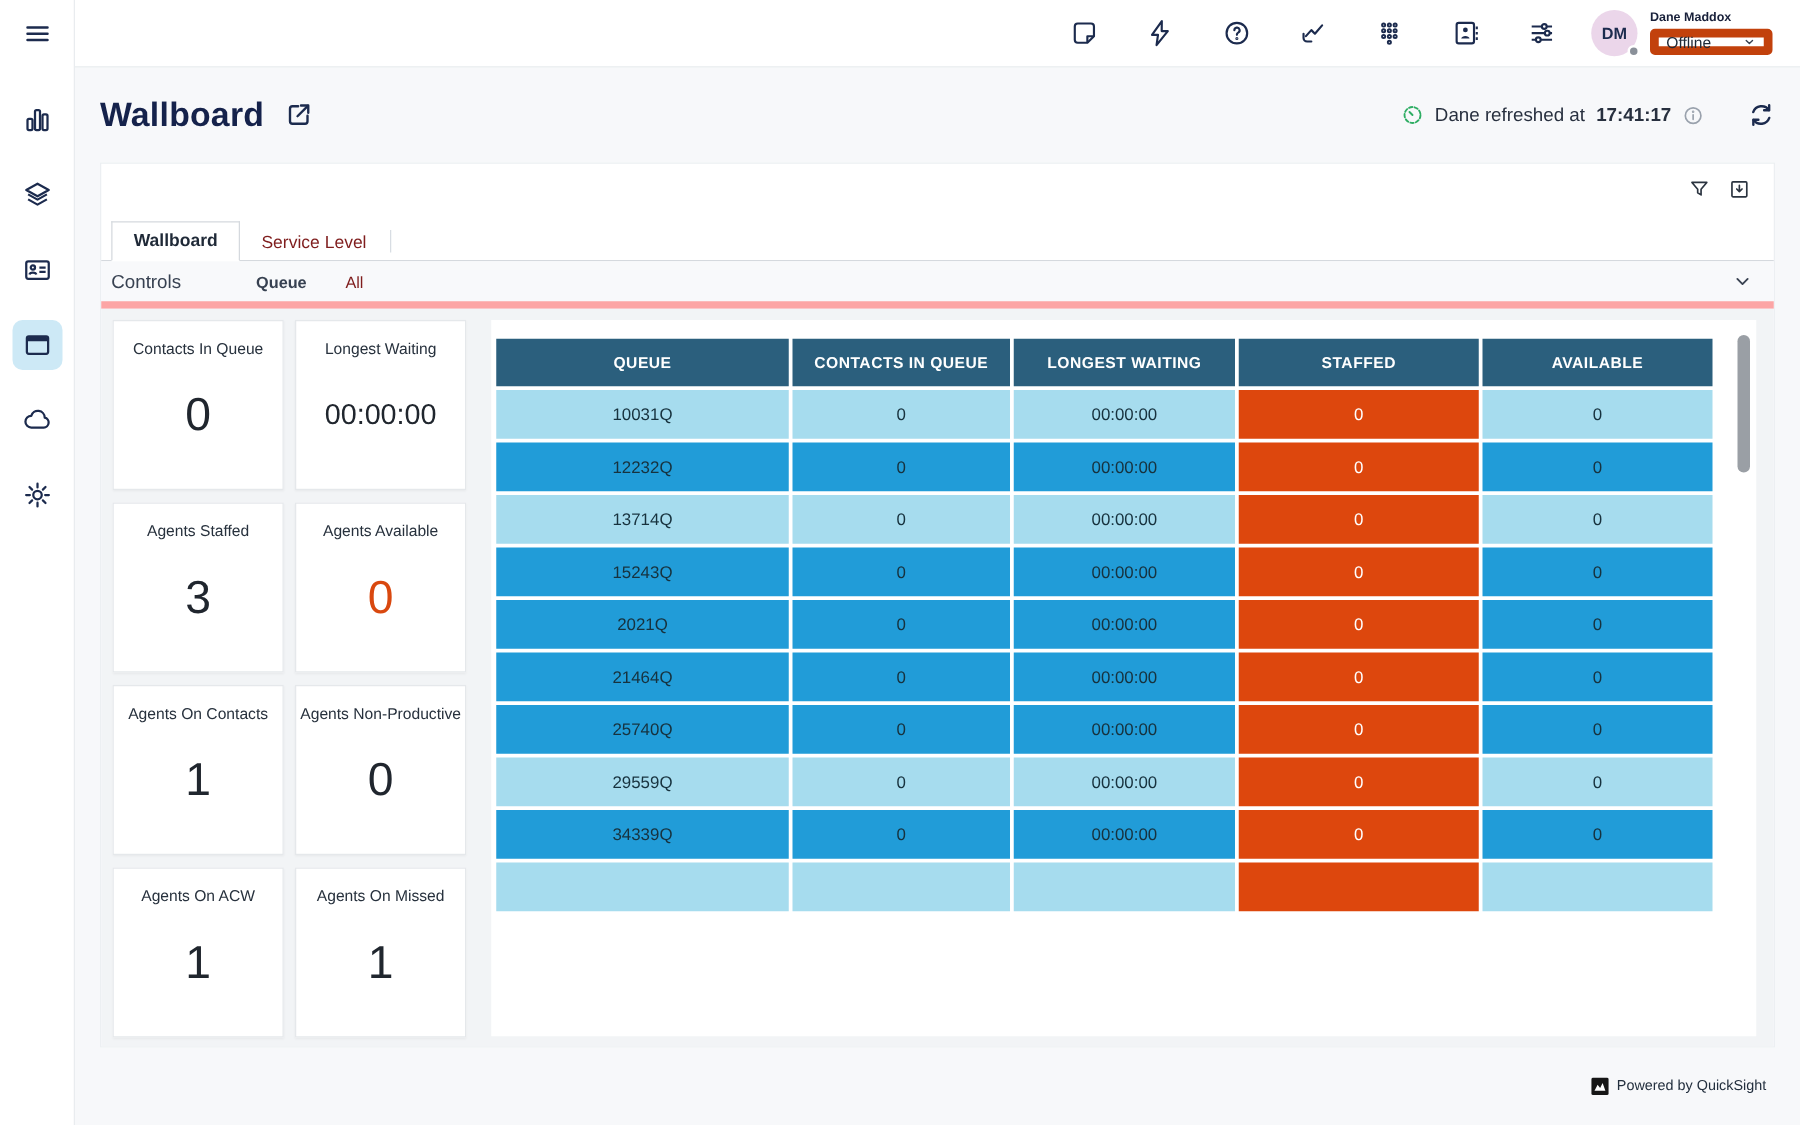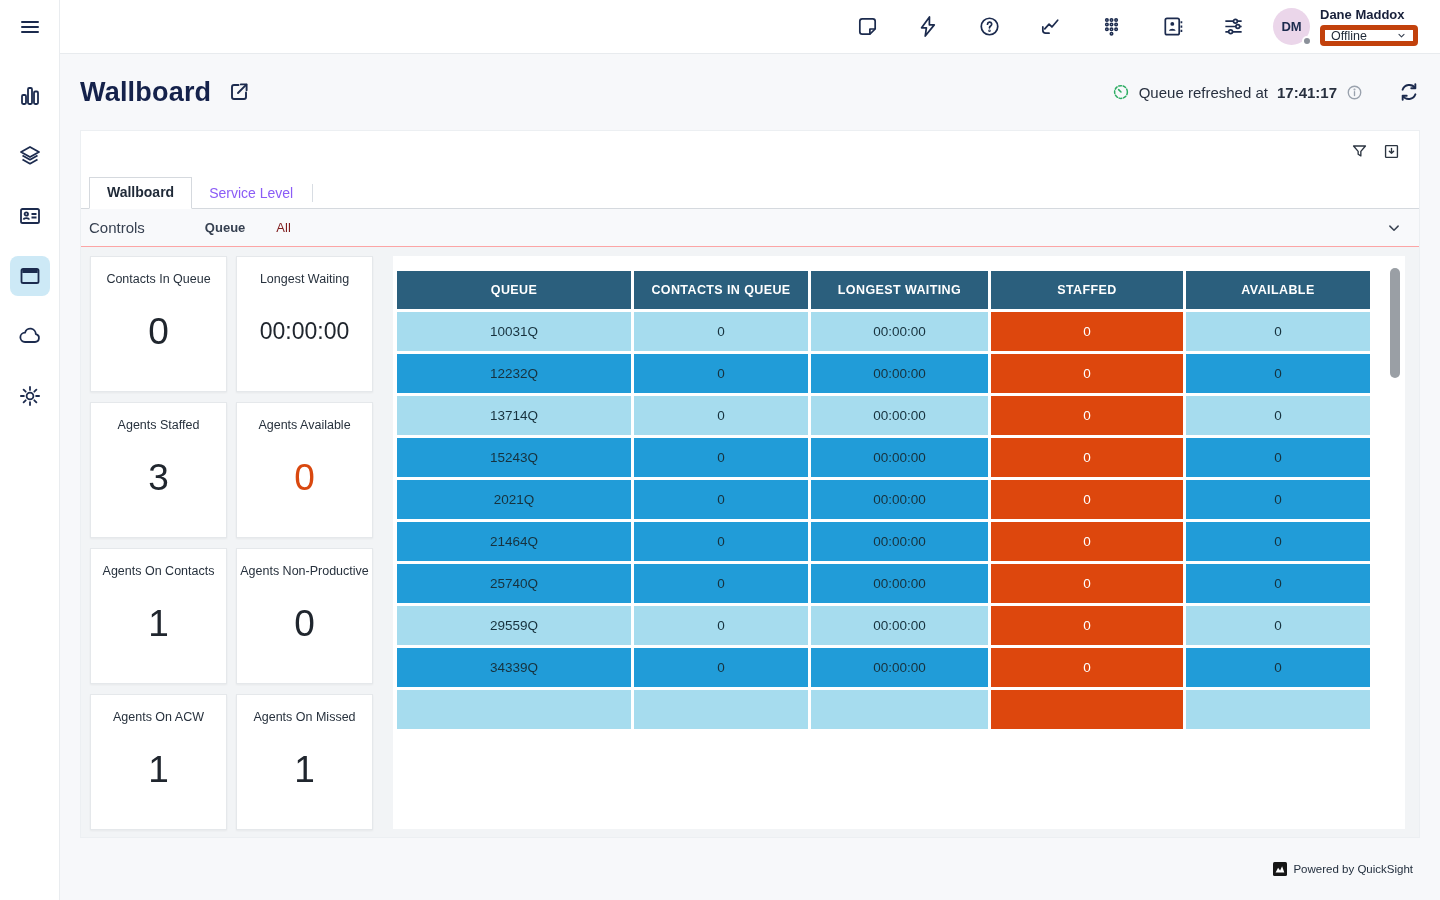--- a/index.html
+++ b/index.html
@@ -32,22 +32,22 @@
   }
   .topbar-icons { display:flex; align-items:center; gap:38px; }
   .topbar-icon { cursor:pointer; }
   .user-block { display:flex; align-items:center; margin-left:28px; gap:10px; }
   .avatar { position:relative; width:37px; height:37px; border-radius:50%; background:var(--avatar-bg,#ebd6ea);
             display:flex; align-items:center; justify-content:center;
             font-size:13px; font-weight:bold; color:var(--navy,#1c2b4e); }
   .avatar .status-dot { position:absolute; right:-2px; bottom:-1px; width:10px; height:10px;
             border-radius:50%; background:#8a9099; border:2px solid #fff; }
   .user-meta { display:flex; flex-direction:column; gap:3px; }
-  .user-name { font-size:13px; font-weight:bold; color:#18203a; }
-  .status-select { width:98px; height:21px; border:5px solid #c2410c; border-radius:4px; background:#fff;
+  .user-name { font-size:10px; font-weight:bold; color:#18203a; }
+  .status-select { width:98px; height:21px; border:7px solid #c2410c; border-radius:4px; background:#fff;
             font-size:12.5px; color:#1f2937; display:flex; align-items:center; justify-content:space-between;
             padding:0 6px; cursor:pointer; }
 
   
   .page-head { position:absolute; left:60px; top:54px; width:1380px; height:76px;
             display:flex; align-items:center; justify-content:space-between; padding:0 20px; }
   .page-title-wrap { display:flex; align-items:center; gap:16px; }
   .page-title { font-size:27px; font-weight:bold; color:#15224b; letter-spacing:.2px; }
   .refresh-wrap { display:flex; align-items:center; gap:9px; font-size:15px; color:#28303f; }
   .refresh-time { font-weight:bold; }
@@ -57,24 +57,24 @@
   .card { position:absolute; left:80px; top:130px; width:1340px; height:708px;
             background:#fff; border:1px solid #eceff2; }
   .card-toolbar { height:47px; position:relative; }
   .card-toolbar .tools { position:absolute; right:18px; top:11px; display:flex; gap:13px; }
   .tool-btn { cursor:pointer; color:#2b3440; }
 
   .tabs-row { height:31px; padding-left:8px; border-bottom:1px solid #d5d9de; display:flex; align-items:flex-end; }
   .tab { font-size:14px; padding:6px 17px 8px; cursor:pointer; position:relative; top:1px; }
   .tab.active { background:#fff; border:1px solid #d5d9de; border-bottom:1px solid #fff;
             font-weight:bold; color:#1f2937; }
-  .tab.inactive { color:#8b5cf6;text-align:center; }
+  .tab.inactive { color:#7f1d1d;text-align:center; }
   .tab-divider { width:1px; height:18px; background:#d8dde3; margin:0 2px 6px 2px; }
 
-  .controls-row { height:38px; background:#f8f9fb; border-bottom:1px solid #fca5a5;
+  .controls-row { height:38px; background:#f8f9fb; border-bottom:6px solid #fca5a5;
             display:flex; align-items:center; padding:0 16px 0 8px; }
   .controls-label { font-size:15px; color:#374151; margin-right:60px; }
   .control-filter { font-size:13px; display:flex; gap:7px; align-items:baseline; }
   .control-filter .fname { font-weight:bold; color:#374151; }
   .control-filter .fval { color:#7f1d1d;margin-left:24px; }
   .controls-chevron { margin-left:auto; cursor:pointer; color:#3a4352; }
 
   .sheet { position:relative; height:590px; background:var(--sheet-bg,#f2f4f6); overflow:hidden; }
 
   
@@ -253,21 +253,21 @@
         </svg>
     </span>
   </div>
   <div class="refresh-wrap">
     <span>
       <svg width="18" height="18" viewBox="0 0 24 24" fill="none" stroke="#2ead63" stroke-width="2" stroke-linecap="round">
           <circle cx="12" cy="12" r="8.5" stroke-dasharray="3.6 2.4"></circle>
           <path d="M12 12 8.8 8.8"></path>
         </svg>
     </span>
-    <span>Queue refreshed at</span>
+    <span>Dane refreshed at</span>
     <span class="refresh-time">17:41:17</span>
     <span style="cursor:pointer;">
       <svg width="17" height="17" viewBox="0 0 24 24" fill="none" stroke="#9aa2ad" stroke-width="1.9" stroke-linecap="round">
           <circle cx="12" cy="12" r="8.8"></circle>
           <path d="M12 11v5.2"></path>
           <circle cx="12" cy="7.7" r=".5" fill="#9aa2ad"></circle>
         </svg>
     </span>
     <span class="refresh-btn">
       <svg class="ic" width="22" height="22" viewBox="0 0 24 24" fill="none" stroke="currentColor" stroke-width="2.1" stroke-linecap="round" stroke-linejoin="round">

